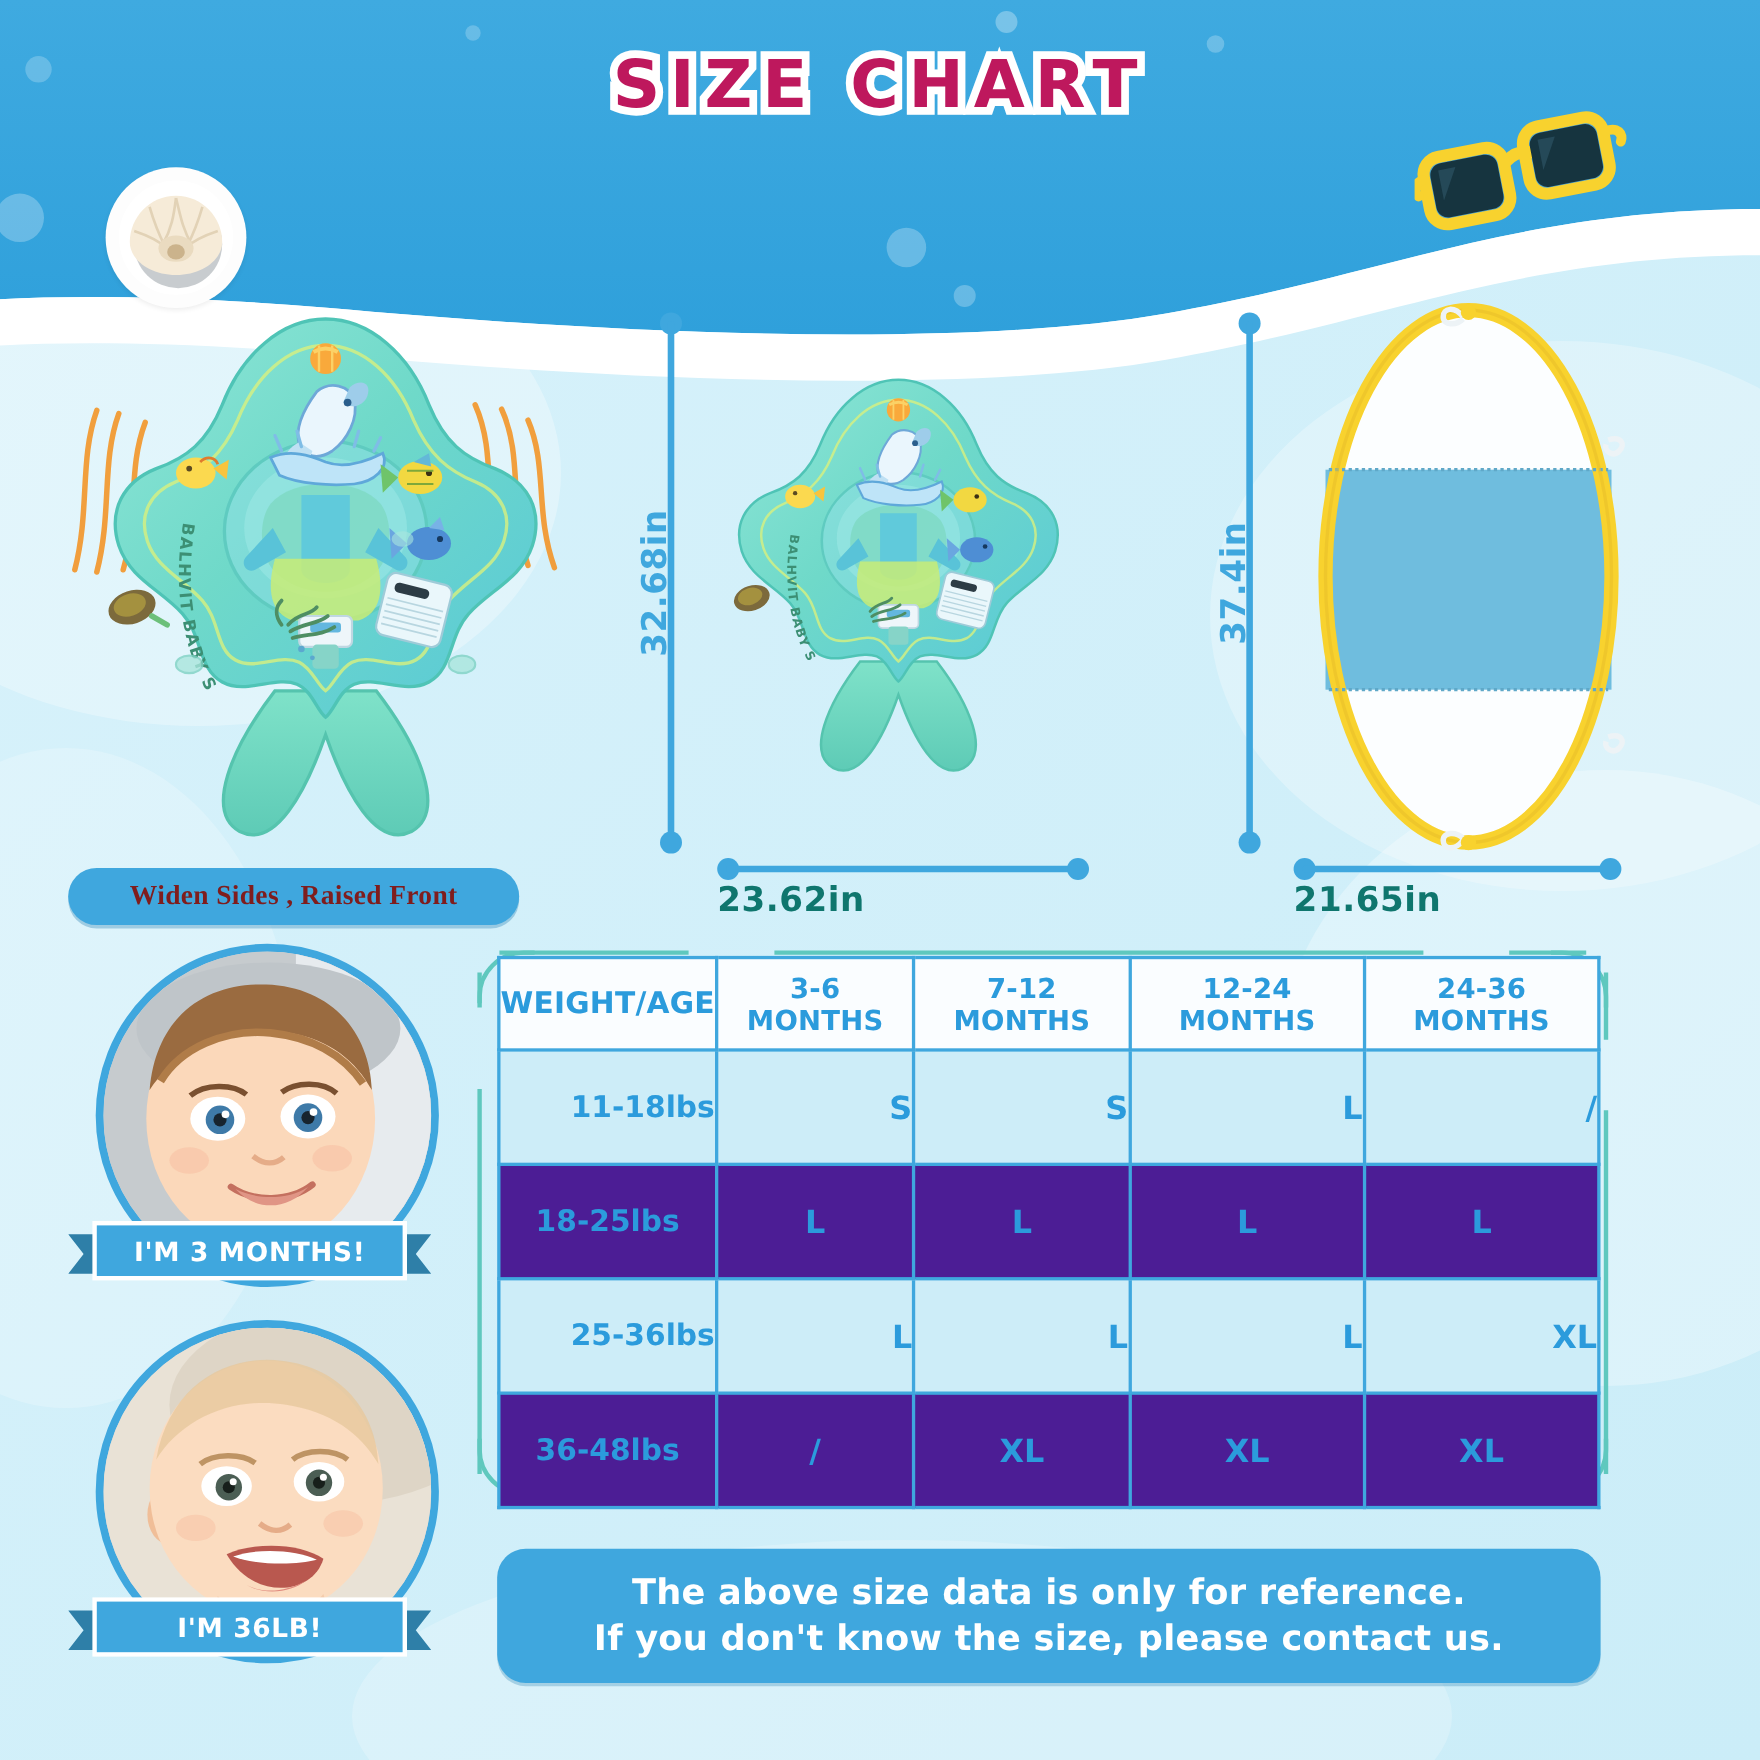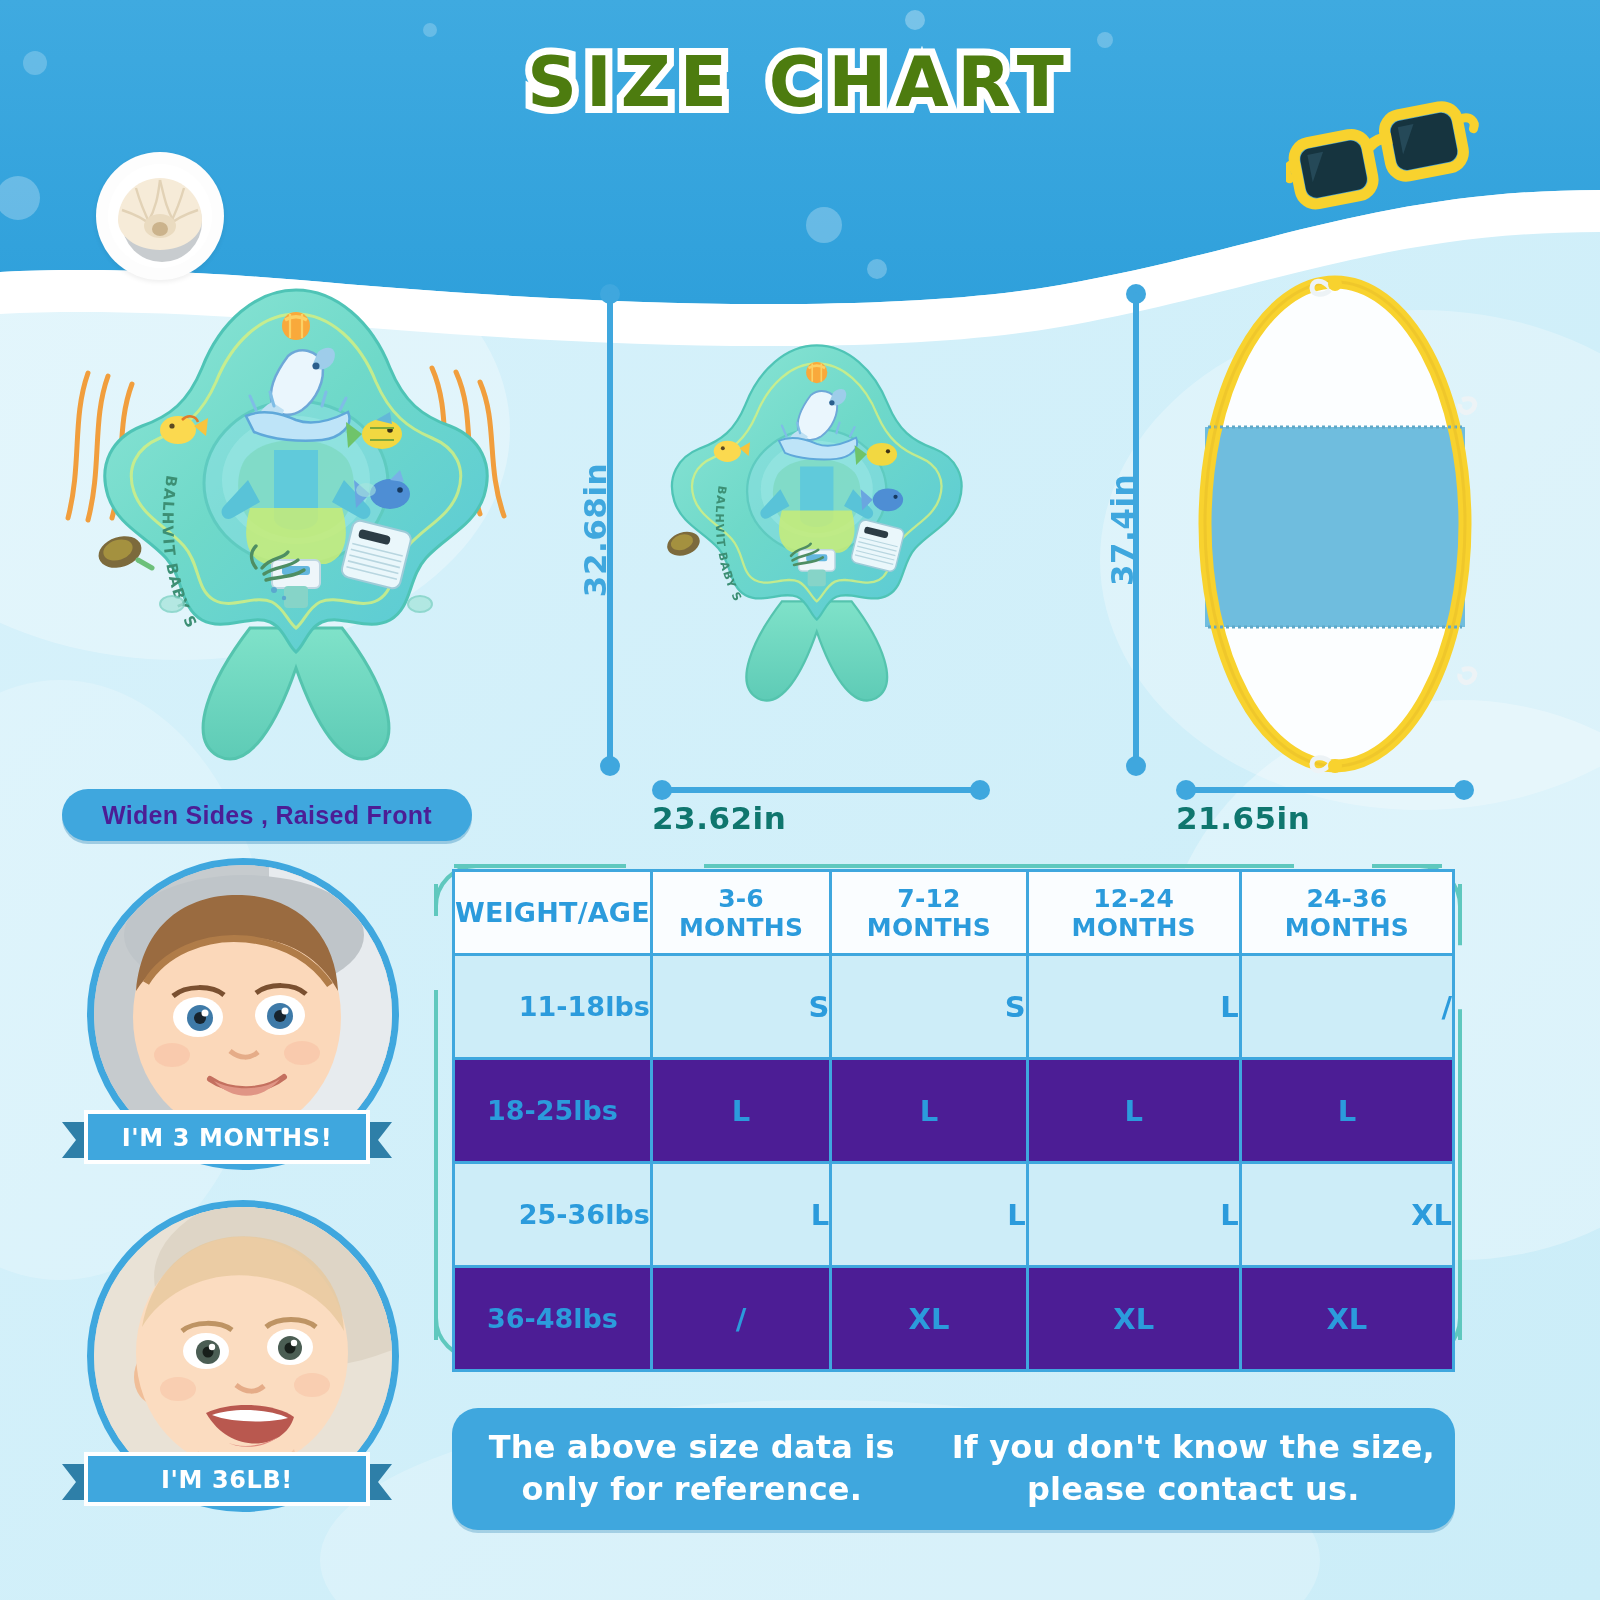--- a/index.html
+++ b/index.html
@@ -13,24 +13,24 @@
 
   
   #bg-layer { position: absolute; inset: 0; z-index: 0; }
   #title-wrap {
     position: absolute; left: 0; top: 42px; width: 1600px;
     text-align: center; z-index: 4;
   }
   #title-text {
     display: inline-block;
     font-family: "DejaVu Sans", sans-serif;
-    font-size: 69px;
+    font-size: 60px;
     font-weight: bold;
     letter-spacing: 9px;
-    color: #4d7c0f;
+    color: #be185d;
     -webkit-text-stroke: 14px #ffffff;
     paint-order: stroke fill;
     text-shadow: 0 0 0 #fff;
   }
 
   
   #shell-badge {
     position: absolute; left: 96px; top: 152px;
     width: 128px; height: 128px; border-radius: 50%;
     background: #fdfdfd;
@@ -79,22 +79,22 @@
     text-align: left;
     letter-spacing: 0.5px;
   }
 
   
   #feature-pill {
     position: absolute; left: 62px; top: 789px;
     width: 410px; height: 52px; border-radius: 26px;
     background: #3FA7DE;
     display: flex; align-items: center; justify-content: center;
-    color: #4c1d95; font-weight: bold; font-size: 25px;
-    font-family: Liberation Sans, sans-serif;
+    color: #7f1d1d; font-weight: bold; font-size: 25px;
+    font-family: Liberation Serif, serif;
     letter-spacing: .3px;
     z-index: 4;
     box-shadow: 0 3px 0 rgba(40,130,180,.35);
   }
 
   
   .baby-card { position: absolute; z-index: 4; width: 330px; }
   #baby-card-1 { left: 78px; top: 858px; }
   #baby-card-2 { left: 78px; top: 1200px; }
   .baby-circle {
@@ -135,21 +135,21 @@
   #size-table td { height: 104px; font-size: 29px; }
   #size-table tr.odd td { background: #CDEDF8; text-align: right; }
   #size-table tr.even td { background: #4c1d95; }
   #size-table td.rowhead, #size-table th.rowhead { font-size: 27px; }
 
   
   #footer-note {
     position: absolute; left: 452px; top: 1408px;
     width: 1003px; height: 122px; border-radius: 26px;
     background: #3FA7DE;
-    display: flex; flex-direction: row; align-items: center; justify-content: center;
+    display: flex; flex-direction: column; align-items: center; justify-content: center;
     z-index: 4;
     box-shadow: 0 3px 0 rgba(40,130,180,.3);
   }
   #footer-note div {
     color: #fff; font-weight: bold; font-size: 32px;
     font-family: "DejaVu Sans", sans-serif;
     line-height: 1.3; text-align: center; letter-spacing: .2px;
   }
 </style>
 </head>

